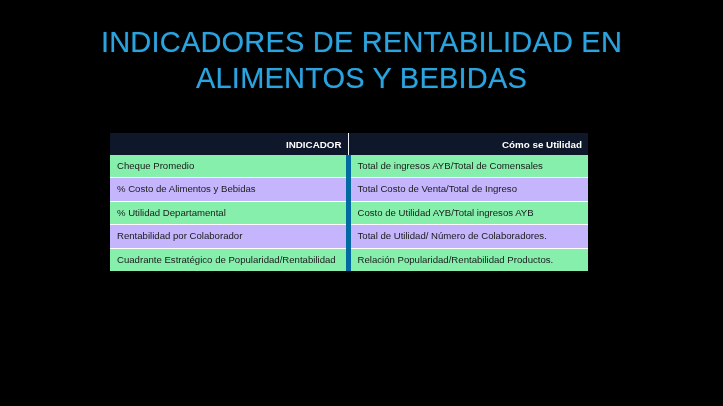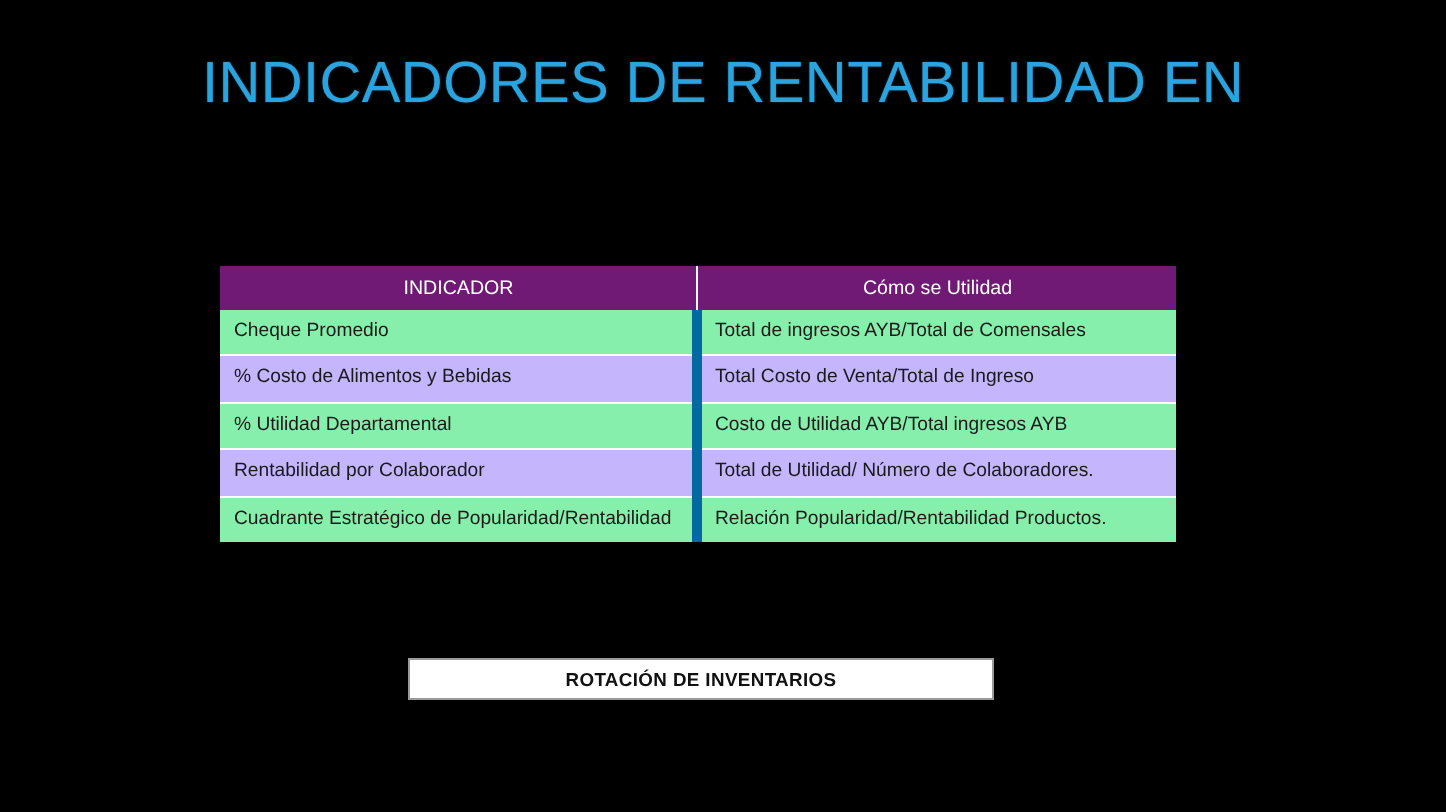--- a/index.html
+++ b/index.html
@@ -48,25 +48,25 @@
     width: 478px;
     border-collapse: collapse;
     table-layout: fixed;
     font-size: 9.6px;
     color: #1a1a1a;
   }
   table.kpi col.c1 { width: 238px; }
   table.kpi col.c2 { width: 240px; }
 
   table.kpi thead th {
-    background: #701a75;
+    background: #0f172a;
     color: #FFFFFF;
-    font-weight: normal;
+    font-weight: bold;
     font-size: 9.8px;
-    text-align: center;
+    text-align: right;
     padding: 4px 6px 4px 7px;
     height: 14px;
     vertical-align: middle;
     border: none;
   }
   table.kpi thead th.second {
     border-left: 1px solid #F2F5FA;
   }
 
   table.kpi tbody td {
@@ -104,20 +104,21 @@
     white-space: nowrap;
   }
 </style>
 </head>
 <body>
 
 <div class="slide">
 
   <div class="title-block">
     <span class="title-line">INDICADORES DE RENTABILIDAD EN</span>
+    <span class="title-line">ALIMENTOS Y BEBIDAS</span>
   </div>
 
   <div class="table-wrap">
     <table class="kpi">
       <colgroup>
         <col class="c1">
         <col class="c2">
       </colgroup>
       <thead>
         <tr>
@@ -143,17 +144,14 @@
           <td class="second">Total de Utilidad/ Número de Colaboradores.</td>
         </tr>
         <tr class="band-a">
           <td class="first">Cuadrante Estratégico de Popularidad/Rentabilidad</td>
           <td class="second">Relación Popularidad/Rentabilidad Productos.</td>
         </tr>
       </tbody>
     </table>
   </div>
 
-  <div class="rotacion-box">
-    <span class="label">ROTACIÓN DE INVENTARIOS</span>
-  </div>
 
 </div>
 
 </body></html>

